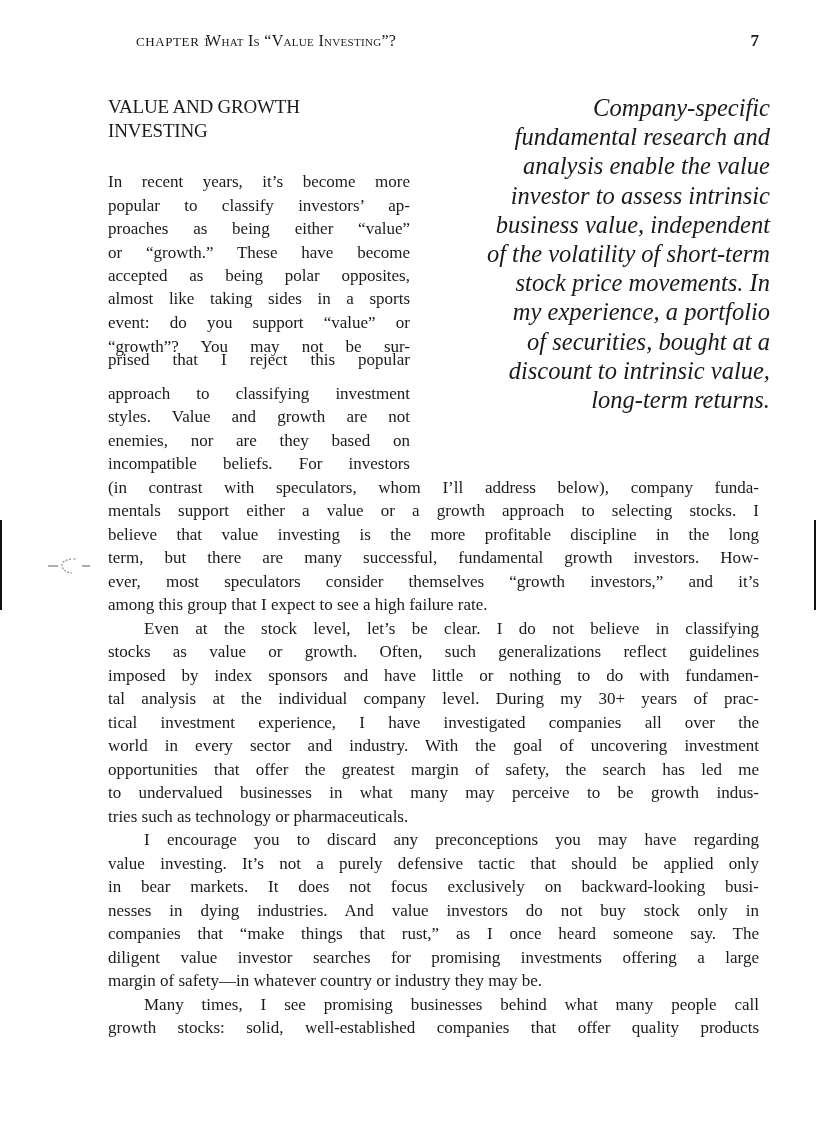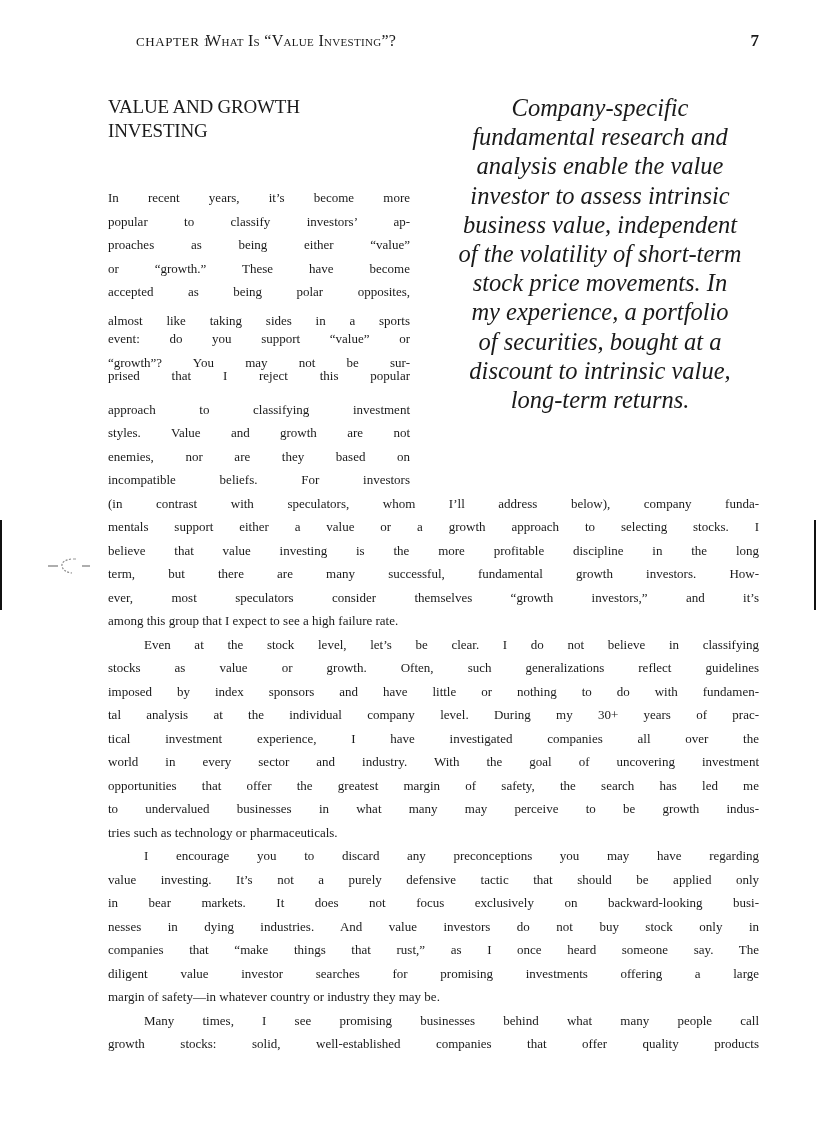--- a/index.html
+++ b/index.html
@@ -6,26 +6,26 @@
   body { width: 816px; height: 1123px; position: relative; overflow: hidden;
          font-family: "Liberation Serif", "DejaVu Serif", serif; color: #1a1a1a; }
   .header { position: absolute; top: 34px; left: 108px; width: 651px; height: 20px; }
   .header .chap { position: absolute; left: 0; top: 0; font-size: 13px; letter-spacing: 0.6px; margin-left: 28px; }
   .header .title { position: absolute; left: 98px; top: -2px; font-size: 16px; font-variant: small-caps; letter-spacing: 0.3px; text-align: center; }
   .header .pgnum { position: absolute; right: 0; top: -3px; font-size: 17px; font-weight: bold; }
 
   .heading { position: absolute; left: 108px; top: 95px; width: 300px;
              font-weight: normal; font-size: 19px; line-height: 24px; letter-spacing: -0.2px; }
 
-  .pullquote { position: absolute; left: 430px; top: 93px; width: 340px; text-align: center;
+  .pullquote { position: absolute; left: 430px; top: 93px; width: 340px; text-align: right;
                font-style: italic; font-size: 24.5px; line-height: 29.2px; }
   .pullquote div { white-space: nowrap; }
 
-  .line { position: absolute; left: 108px; font-size: 13px; line-height: 23.5px;
-          white-space: nowrap; text-align: justify; text-align-last: justify; margin-top: 16px; }
+  .line { position: absolute; left: 108px; font-size: 17px; line-height: 23.5px;
+          white-space: nowrap; text-align: justify; text-align-last: justify; }
   .line.narrow { width: 302px; }
   .line.wide { width: 651px; }
   .line.last { text-align-last: left; }
   .line.indent { text-indent: 36px; }
 
   .margin-bar-left { position: absolute; left: 0; top: 520px; width: 2px; height: 90px; background: #111; }
   .margin-bar-right { position: absolute; left: 814px; top: 520px; width: 2px; height: 90px; background: #111; }
   .crop-mark { position: absolute; left: 46px; top: 550px; width: 60px; height: 30px; }
 </style>
 </head>
@@ -56,21 +56,21 @@
   <div>long-term returns.</div>
 </div>
 
 <div>
 
   <div class="line narrow" style="top:170px">In recent years, it’s become more</div>
   <div class="line narrow" style="top:193.5px">popular to classify investors’ ap-</div>
   <div class="line narrow" style="top:217px">proaches as being either “value”</div>
   <div class="line narrow" style="top:240.5px">or “growth.” These have become</div>
   <div class="line narrow" style="top:264px">accepted as being polar opposites,</div>
-  <div class="line narrow" style="top:293px">almost like taking sides in a sports</div>
+  <div class="line narrow" style="top:287px">almost like taking sides in a sports</div>
   <div class="line narrow" style="top:311px">event: do you support “value” or</div>
   <div class="line narrow" style="top:334.5px">“growth”? You may not be sur-</div>
   <div class="line narrow" style="top:348px">prised that I reject this popular</div>
   <div class="line narrow" style="top:381.5px">approach to classifying investment</div>
   <div class="line narrow" style="top:405px">styles. Value and growth are not</div>
   <div class="line narrow" style="top:428.5px">enemies, nor are they based on</div>
   <div class="line narrow" style="top:452px">incompatible beliefs. For investors</div>
 
   <div class="line wide" style="top:475.5px">(in contrast with speculators, whom I’ll address below), company funda-</div>
   <div class="line wide" style="top:499px">mentals support either a value or a growth approach to selecting stocks. I</div>

